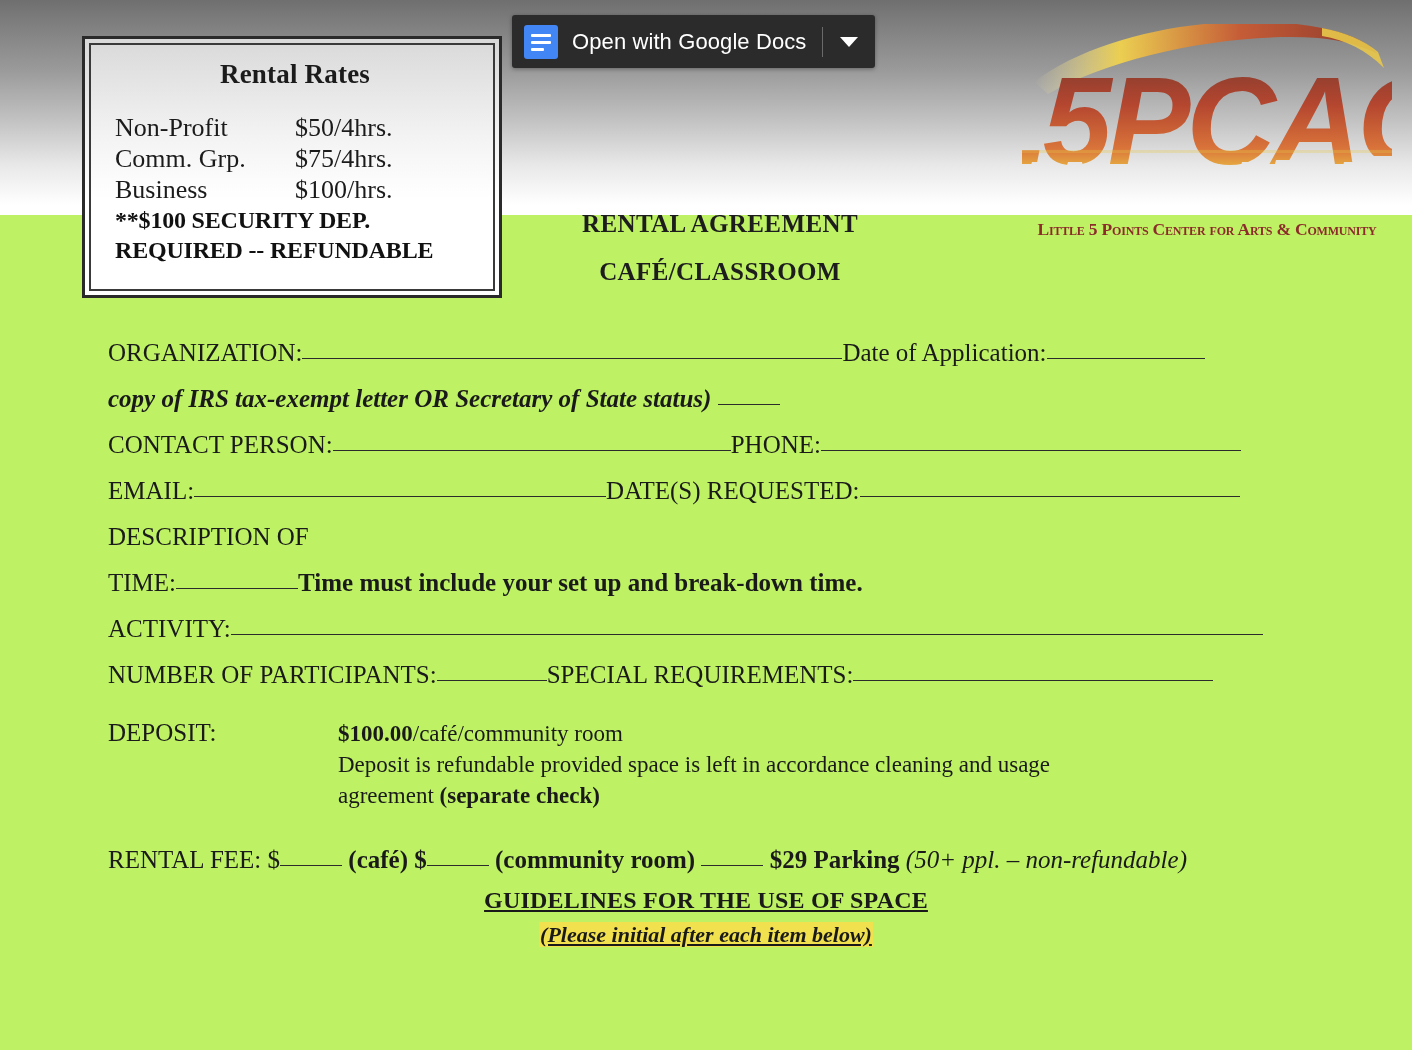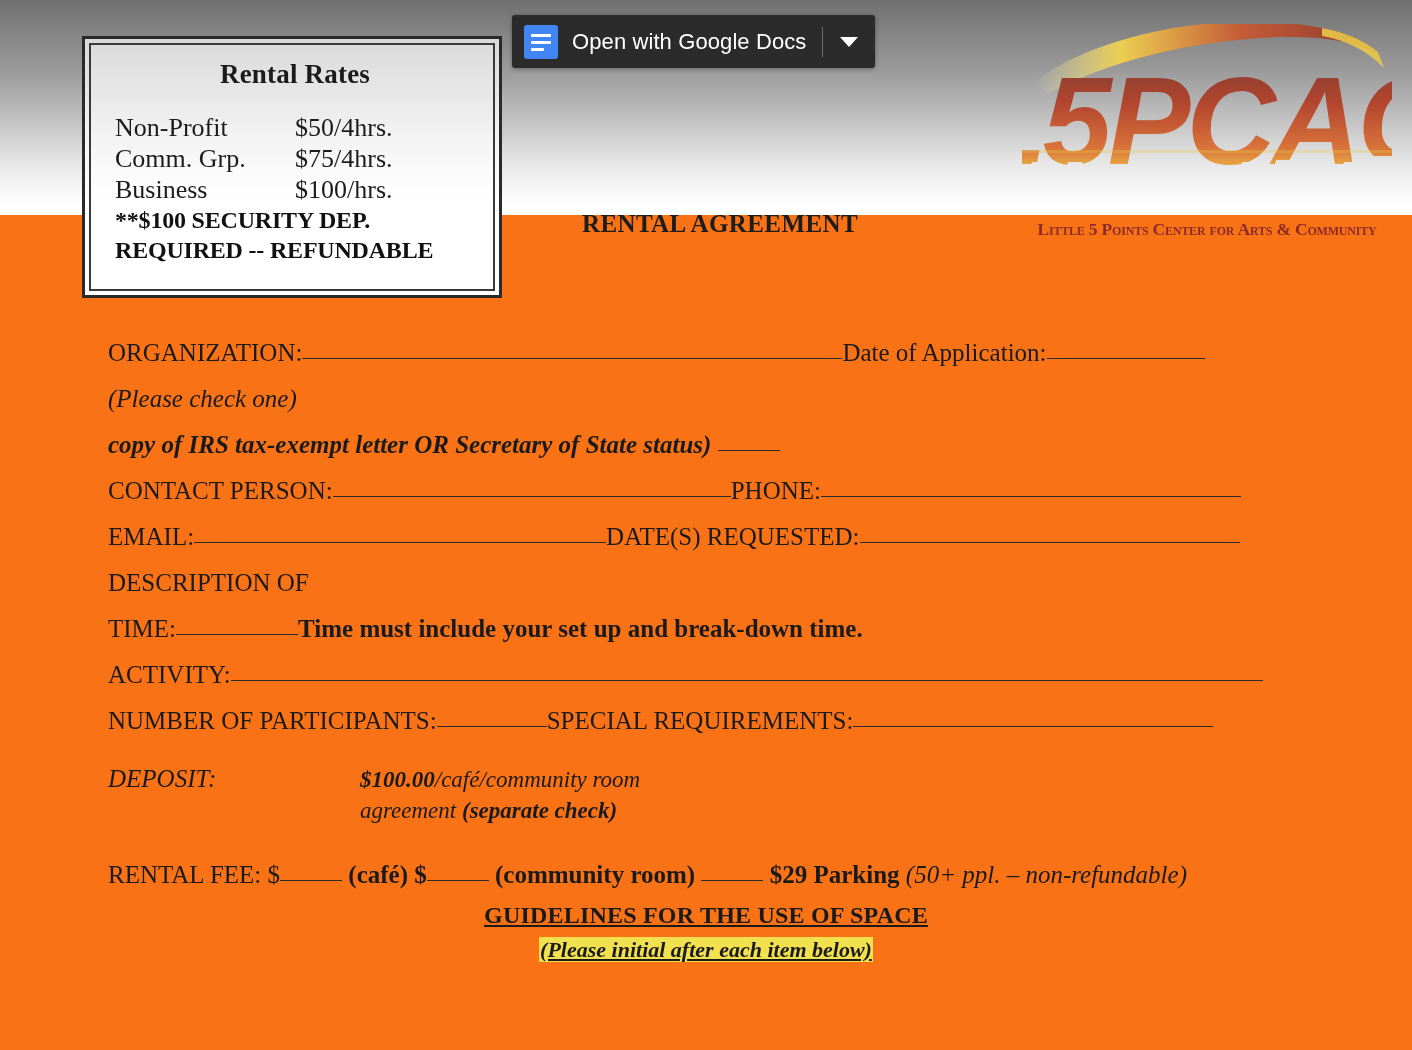--- a/index.html
+++ b/index.html
@@ -9,21 +9,21 @@
     width: 1412px; height: 1050px;
     overflow: hidden;
     background: #ffffff;
     font-family: "Liberation Serif", "DejaVu Serif", serif;
   }
 
   #viewport {
     position: relative;
     width: 1412px;
     height: 1050px;
-    background: #f97316;
+    background: #bef264;
     overflow: hidden;
   }
 
   
   #top-gradient {
     position: absolute;
     left: 0; top: 0;
     width: 1412px; height: 215px;
     background: linear-gradient(to bottom,
         #6f6f6f 0px,
@@ -198,25 +198,24 @@
   .blank.b-m   { width: 122px; }
   .ital  { font-style: italic; }
   .bold  { font-weight: bold; }
   .bi    { font-style: italic; font-weight: bold; }
 
   .hl { background: #f2e14f; padding: 0 1px; }
 
   
   .deposit-wrap {
     position: relative;
-    padding-left: 98px;
+    padding-left: 76px;
     font-size: 25px;
     line-height: 30px;
     margin-top: 20px;
-    font-style: italic;
   }
   .deposit-label {
     position: absolute;
     left: 108px; top: 0;
     font-size: 25px;
   }
   .deposit-body {
     margin-left: 262px;
     font-size: 23px;
     line-height: 31px;
@@ -279,20 +278,21 @@
         <span class="rate-val">$100/hrs.</span>
       </div>
 
       <div class="rates-note">**$100 SECURITY DEP.</div>
       <div class="rates-note">REQUIRED -- REFUNDABLE</div>
     </div>
   </div>
 
   <div id="doc-title">
     <div class="t">RENTAL AGREEMENT</div>
+    <div class="t">CAFÉ/CLASSROOM</div>
   </div>
 
   <div id="logo">
     <svg width="370" height="210" viewBox="0 0 370 210">
       <defs>
         <linearGradient id="wordGrad" x1="0" y1="0" x2="0" y2="1">
           <stop offset="0%" stop-color="#7b3a2f"></stop>
           <stop offset="38%" stop-color="#b4462f"></stop>
           <stop offset="70%" stop-color="#d9743a"></stop>
           <stop offset="90%" stop-color="#edc845"></stop>
@@ -330,23 +330,20 @@
     </svg>
     <div id="logo-sub">Little 5 Points Center for Arts &amp; Community</div>
   </div>
 
   <div id="doc-body">
 
     <div class="line">
       <span>ORGANIZATION:</span><span class="blank" style="width:540px"></span><span>Date of Application:</span><span class="blank" style="width:158px"></span>
     </div>
 
-    <div class="line">
-      <span class="ital">(Please check one)</span>
-    </div>
 
 
     <div class="line">
       <span class="bi">copy of IRS tax-exempt letter OR Secretary of State status)</span>
       <span class="blank b-s"></span>
     </div>
 
     <div class="line">
       <span>CONTACT PERSON:</span><span class="blank" style="width:398px"></span><span>PHONE:</span><span class="blank" style="width:420px"></span>
     </div>
@@ -368,20 +365,21 @@
     </div>
 
     <div class="line">
       <span>NUMBER OF PARTICIPANTS:</span><span class="blank" style="width:110px"></span><span>SPECIAL REQUIREMENTS:</span><span class="blank" style="width:360px"></span>
     </div>
 
     <div class="deposit-wrap">
       <span class="deposit-label">DEPOSIT:</span>
       <div class="deposit-body">
         <div><span class="bold">$100.00</span><span>/café/community room</span></div>
+        <div>Deposit is refundable provided space is left in accordance cleaning and usage</div>
         <div><span>agreement </span><span class="bold">(separate check)</span></div>
       </div>
     </div>
 
     <div class="line" style="margin-top:26px">
       <span>RENTAL FEE: $</span><span class="blank b-s"></span>
       <span class="bold">(café)</span>
       <span class="bold">$</span><span class="blank b-s"></span>
       <span class="bold">(community room)</span>
       <span class="blank b-s"></span>

